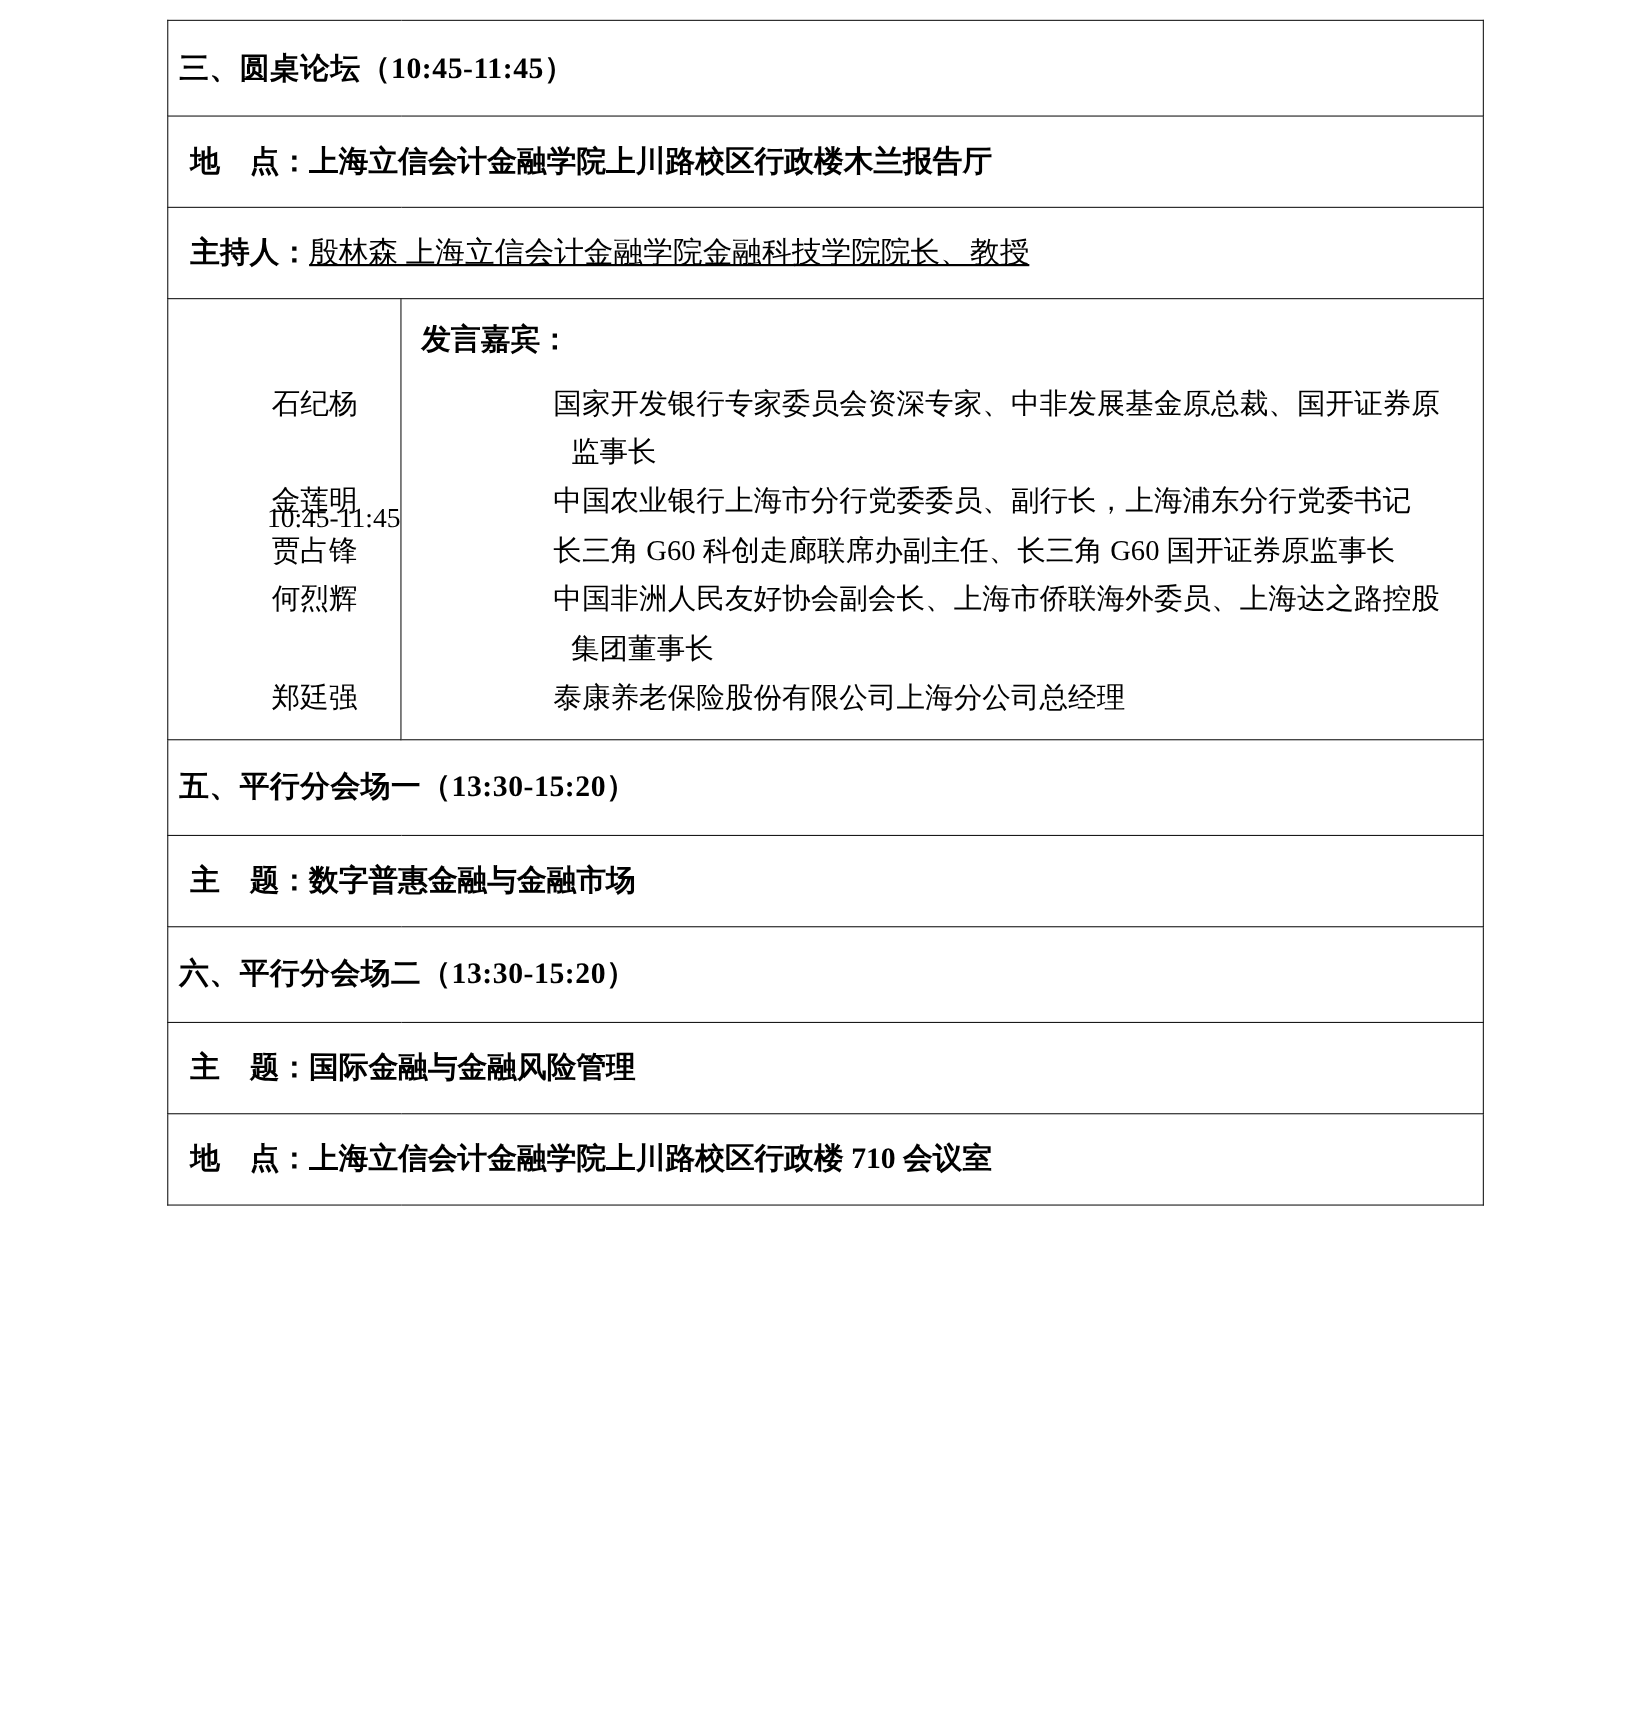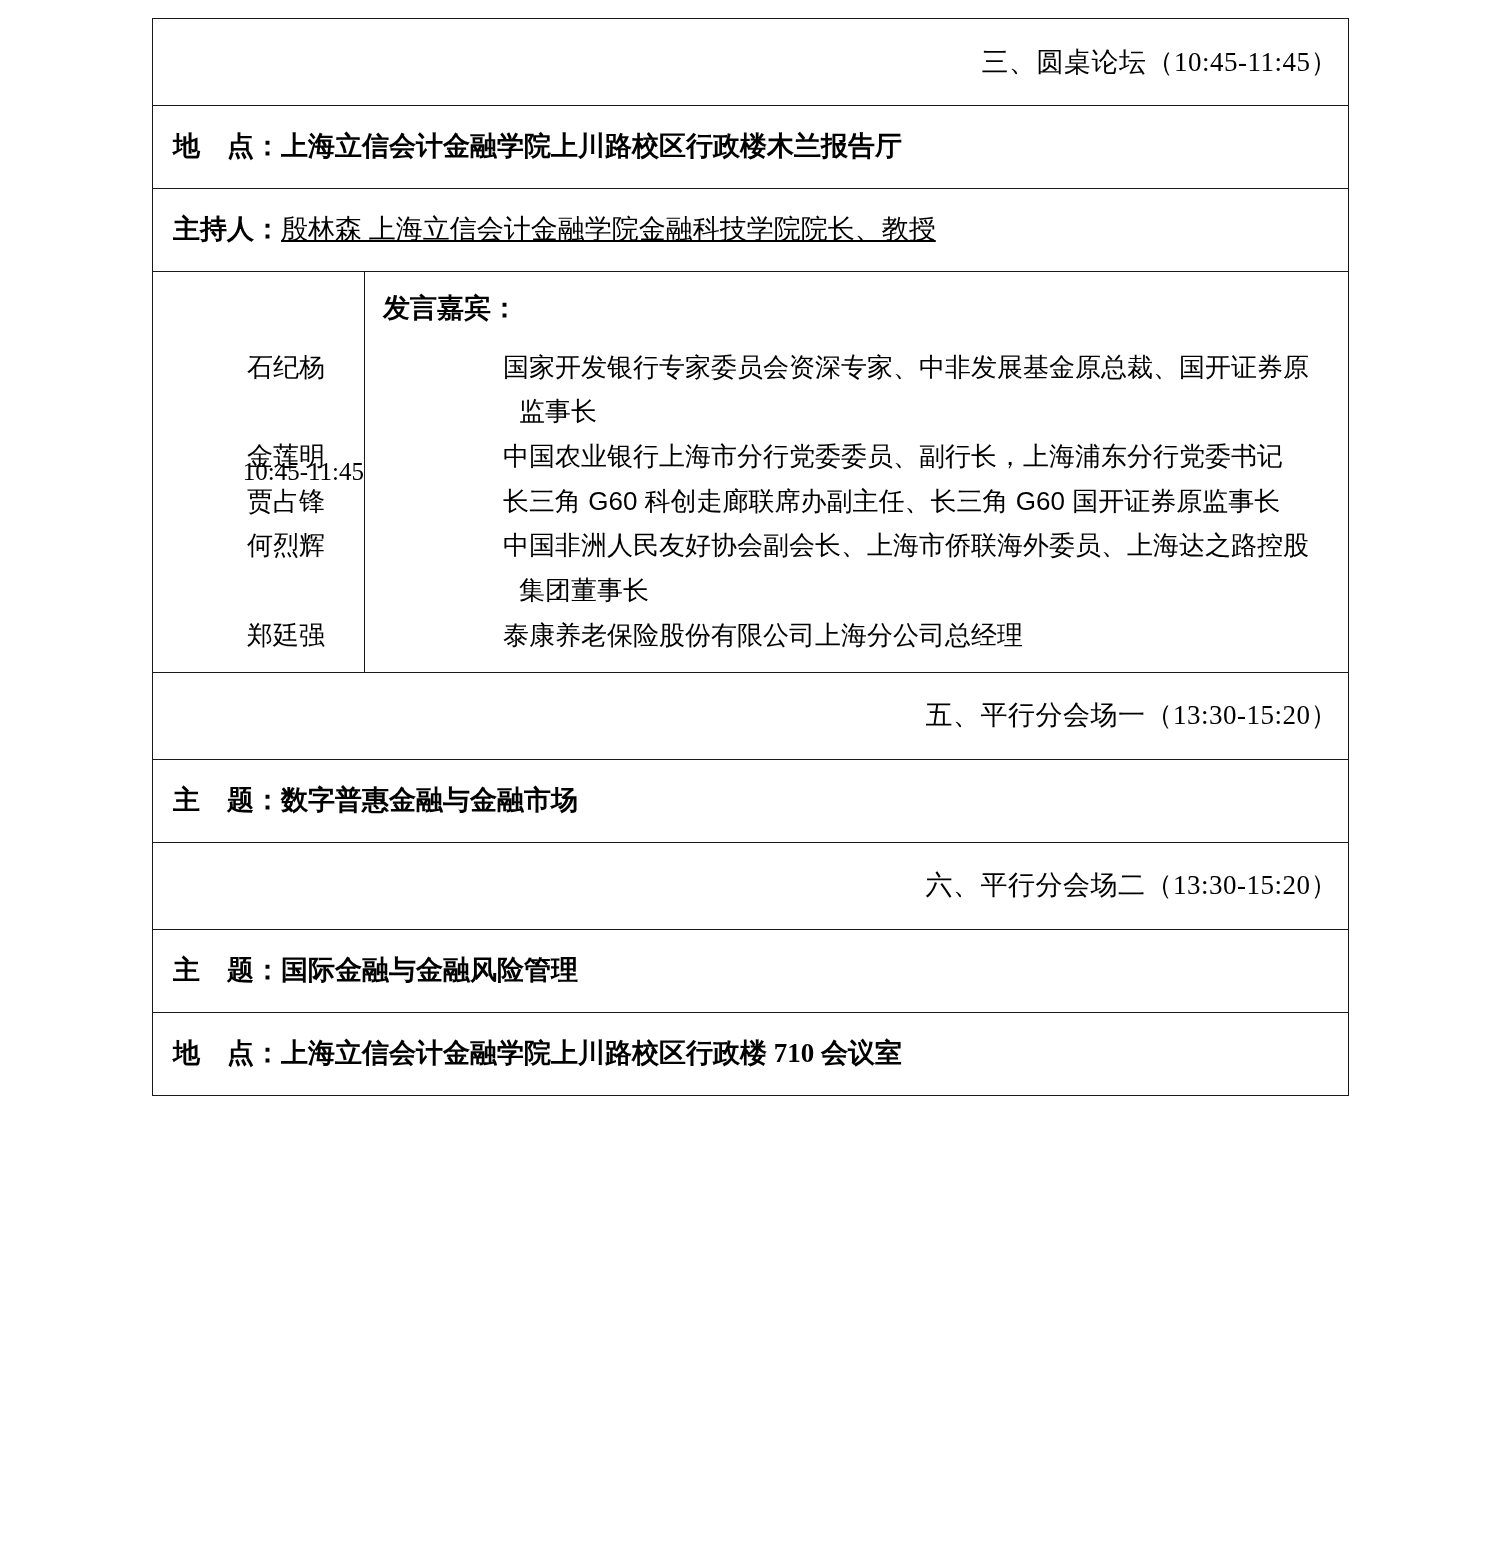--- a/index.html
+++ b/index.html
@@ -33,22 +33,22 @@
 
   .agenda-table td {
     border: 1.5px solid #1a1a1a;
     padding: 0;
     vertical-align: middle;
     background: #ffffff;
   }
 
   
   .section-head {
-    text-align: right;
-    font-weight: normal;
+    text-align: left;
+    font-weight: bold;
     font-size: 27px;
     letter-spacing: 0.5px;
     height: 86px;
     font-family: "Liberation Serif", "DejaVu Serif", serif;
   }
   .section-head .sh-inner {
     display: block;
     padding: 0 10px;
     line-height: 1.2;
   }
@@ -98,21 +98,21 @@
     line-height: 1.5;
     margin-bottom: 16px;
     font-family: "Liberation Serif", "DejaVu Serif", serif;
   }
   .guest-item {
     display: block;
     line-height: 1.72;
     padding-left: 136px;
     text-indent: -136px;
     font-weight: normal;
-    font-family: Liberation Sans, sans-serif;
+    font-family: Liberation Serif, serif;
   }
   .guest-name {
     display: inline-block;
     width: 120px;
     font-weight: normal;
   }
   .guest-role {
     font-weight: normal;
   }
 </style>

